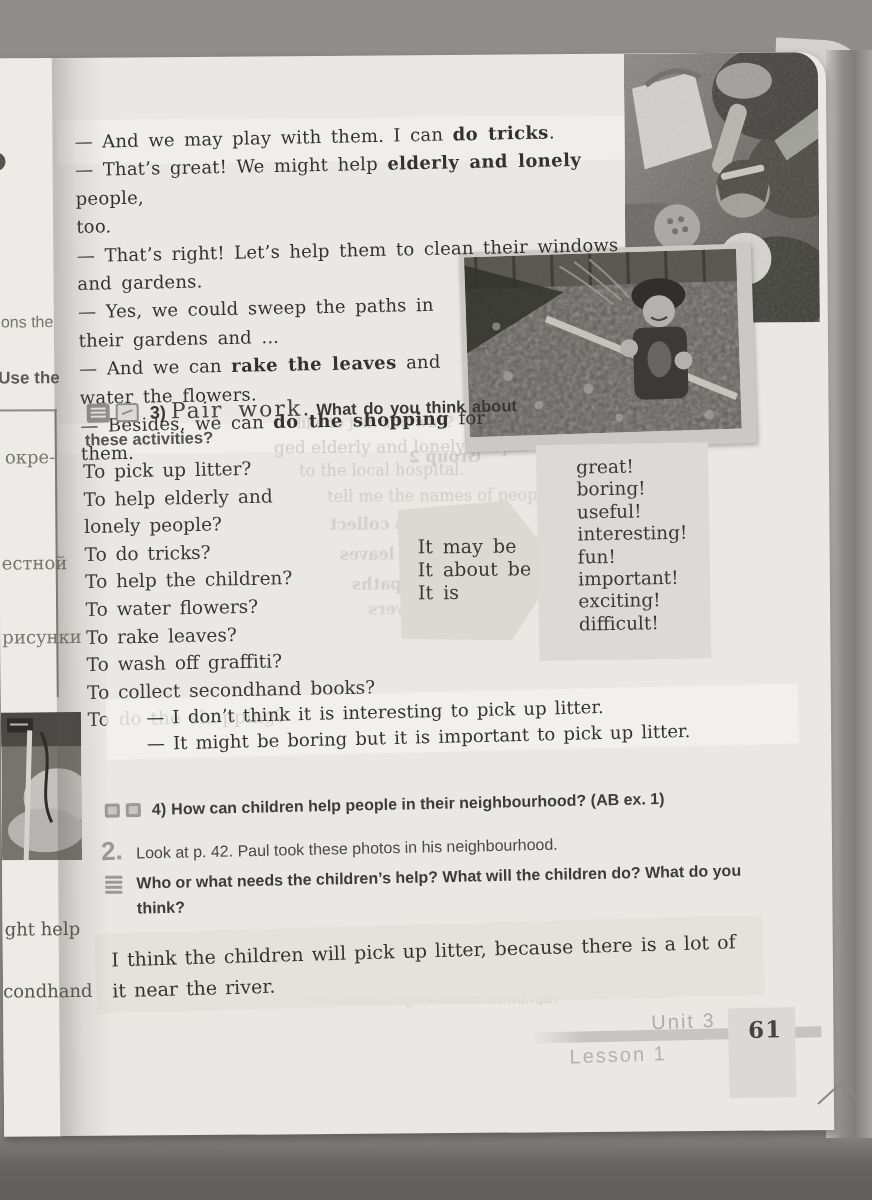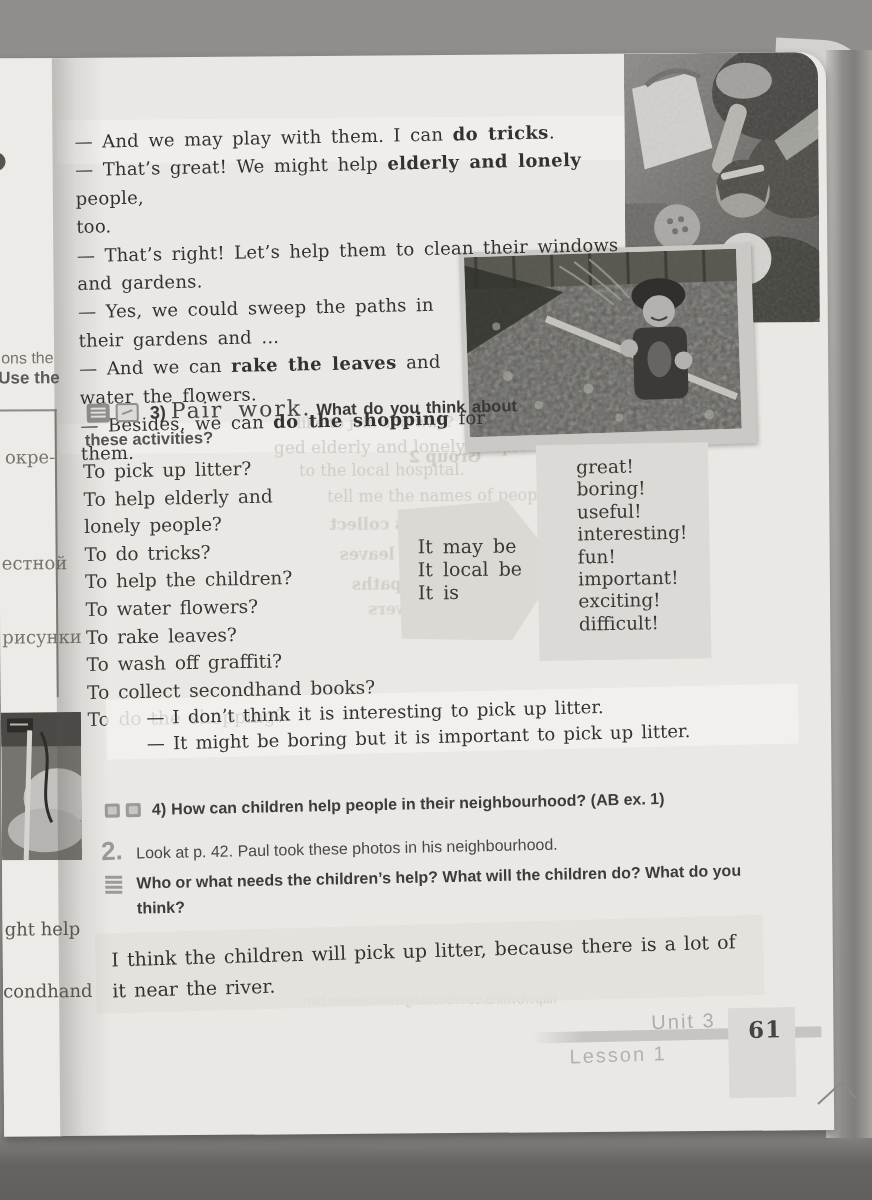--- a/index.html
+++ b/index.html
@@ -116,21 +116,21 @@
     <div class="abs ghost g3">to the local hospital.</div>
     <div class="abs ghost g4">tell me the names of peop</div>
     <div class="abs ghost m g5">Group 2</div>
     <div class="abs ghost m g6">the gardens  collect</div>
     <div class="abs ghost m g7">rake the leaves</div>
     <div class="abs ghost m g8">sweep the paths</div>
     <div class="abs ghost m g9">the flowers</div>
     <div class="abs ghost m g10">http://bvmhb.com/books/lgzrw/volunteer.htm</div>
     <div class="abs ghost m g11">think we will</div>
 
-    <div class="abs frag sans" style="left:3px;top:255px;font-size:16px;margin-top:36px;">ons the</div>
+    <div class="abs frag sans" style="left:3px;top:255px;font-size:16px;">ons the</div>
     <div class="abs frag sans" style="left:0;top:310px;font-size:17px;font-weight:bold;color:#5d5b57;">Use the</div>
     <div class="abs lbox"></div>
     <div class="abs frag" style="left:6px;top:388px;font-size:18px;">окре-</div>
     <div class="abs frag" style="left:2px;top:494px;font-size:18px;">естной</div>
     <div class="abs frag" style="left:2px;top:568px;font-size:18px;">рисунки</div>
     <div class="abs frag" style="left:2px;top:860px;font-size:18px;color:#57554f;">ght help</div>
     <div class="abs frag" style="left:0;top:922px;font-size:18px;color:#57554f;">condhand</div>
 
     <div class="abs photo-hosp">
       <svg width="80" height="148" xmlns="http://www.w3.org/2000/svg">
@@ -252,21 +252,21 @@
       <div>To water flowers?</div>
       <div>To rake leaves?</div>
       <div>To wash off graffiti?</div>
       <div>To collect secondhand books?</div>
       <div>To do the shopping?</div>
     </div>
 
     <div class="abs arrowbox">
       <div class="txt">
         <div>It may be</div>
-        <div>It local be</div>
+        <div>It about be</div>
         <div>It is</div>
       </div>
     </div>
 
     <div class="abs adjbox">
       <div class="txt">
         <div>great!</div>
         <div>boring!</div>
         <div>useful!</div>
         <div>interesting!</div>

